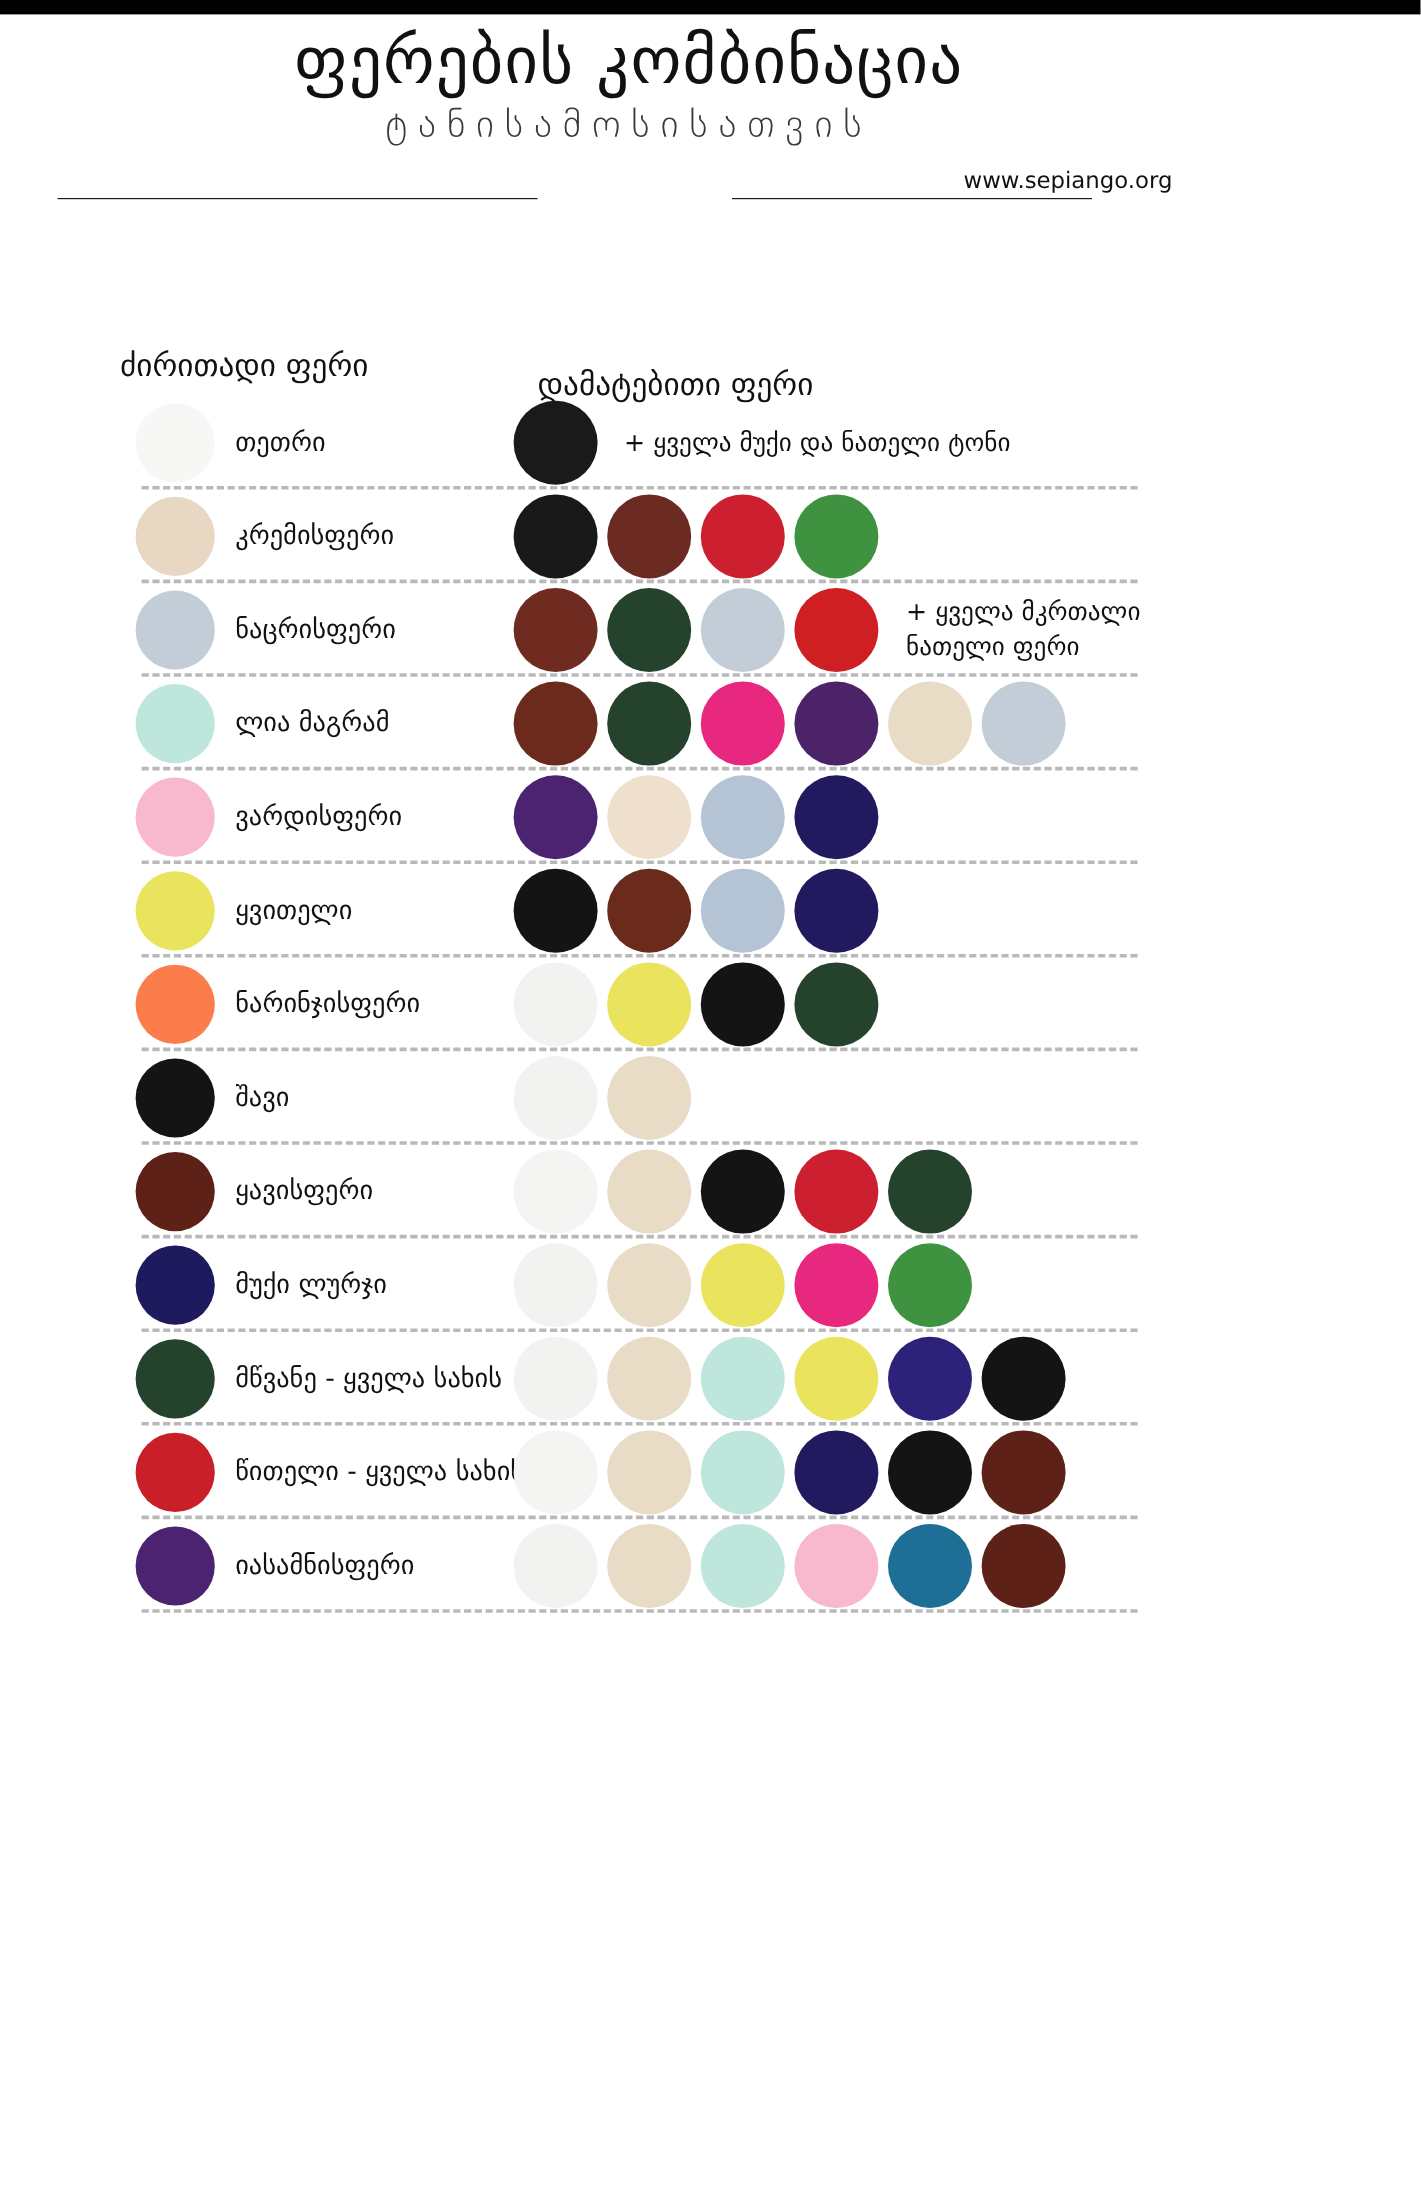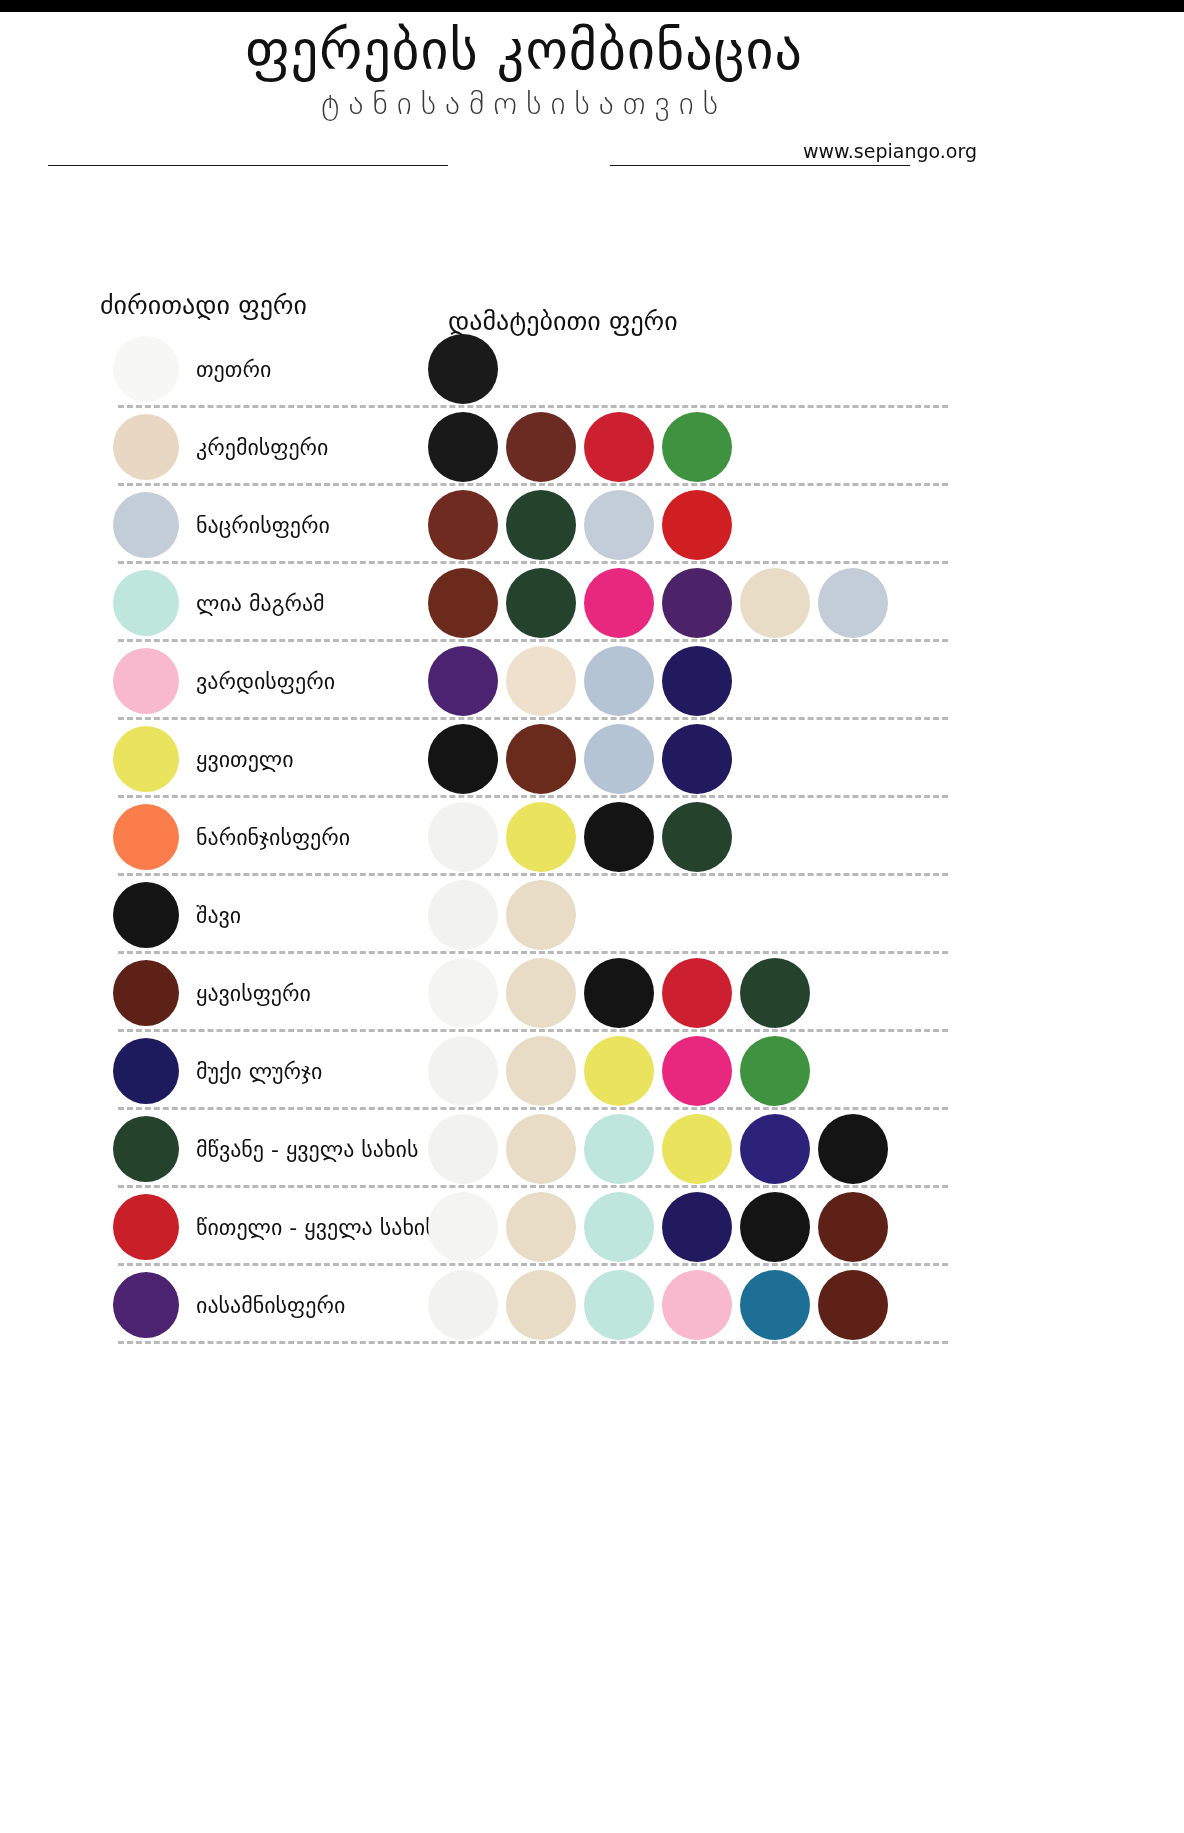--- a/index.html
+++ b/index.html
@@ -228,32 +228,35 @@
   <div class="col-headings">
     <div class="col-head primary">ძირითადი ფერი</div>
     <div class="col-head secondary">დამატებითი ფერი</div>
   </div>
 
   <div class="table" id="table-body">
       <div class="row">
         <div class="swatch primary-swatch" style="background: rgb(247, 247, 245);"></div>
         <div class="primary-label">თეთრი</div>
         <div class="secondary-area"><span class="secondary-swatch" style="background: rgb(26, 26, 26);"></span></div>
+        <div class="note" style="left: 520px;">+ ყველა მუქი და ნათელი ტონი</div>
         <div class="divider"></div>
       </div>
       <div class="row">
         <div class="swatch primary-swatch" style="background: rgb(232, 215, 195);"></div>
         <div class="primary-label">კრემისფერი</div>
         <div class="secondary-area"><span class="secondary-swatch" style="background: rgb(25, 25, 25);"></span><span class="secondary-swatch" style="background: rgb(107, 43, 35);"></span><span class="secondary-swatch" style="background: rgb(204, 32, 48);"></span><span class="secondary-swatch" style="background: rgb(63, 147, 64);"></span></div>
         <div class="divider"></div>
       </div>
       <div class="row">
         <div class="swatch primary-swatch" style="background: rgb(195, 205, 216);"></div>
         <div class="primary-label">ნაცრისფერი</div>
         <div class="secondary-area"><span class="secondary-swatch" style="background: rgb(111, 43, 31);"></span><span class="secondary-swatch" style="background: rgb(36, 66, 44);"></span><span class="secondary-swatch" style="background: rgb(195, 205, 216);"></span><span class="secondary-swatch" style="background: rgb(207, 31, 35);"></span></div>
+        <div class="note" style="left: 755px;">+ ყველა მკრთალი
+ნათელი ფერი</div>
         <div class="divider"></div>
       </div>
       <div class="row">
         <div class="swatch primary-swatch" style="background: rgb(191, 230, 220);"></div>
         <div class="primary-label">ლია მაგრამ</div>
         <div class="secondary-area"><span class="secondary-swatch" style="background: rgb(107, 42, 28);"></span><span class="secondary-swatch" style="background: rgb(36, 66, 44);"></span><span class="secondary-swatch" style="background: rgb(232, 39, 127);"></span><span class="secondary-swatch" style="background: rgb(76, 34, 104);"></span><span class="secondary-swatch" style="background: rgb(232, 220, 199);"></span><span class="secondary-swatch" style="background: rgb(195, 205, 216);"></span></div>
         <div class="divider"></div>
       </div>
       <div class="row">
         <div class="swatch primary-swatch" style="background: rgb(248, 184, 205);"></div>

